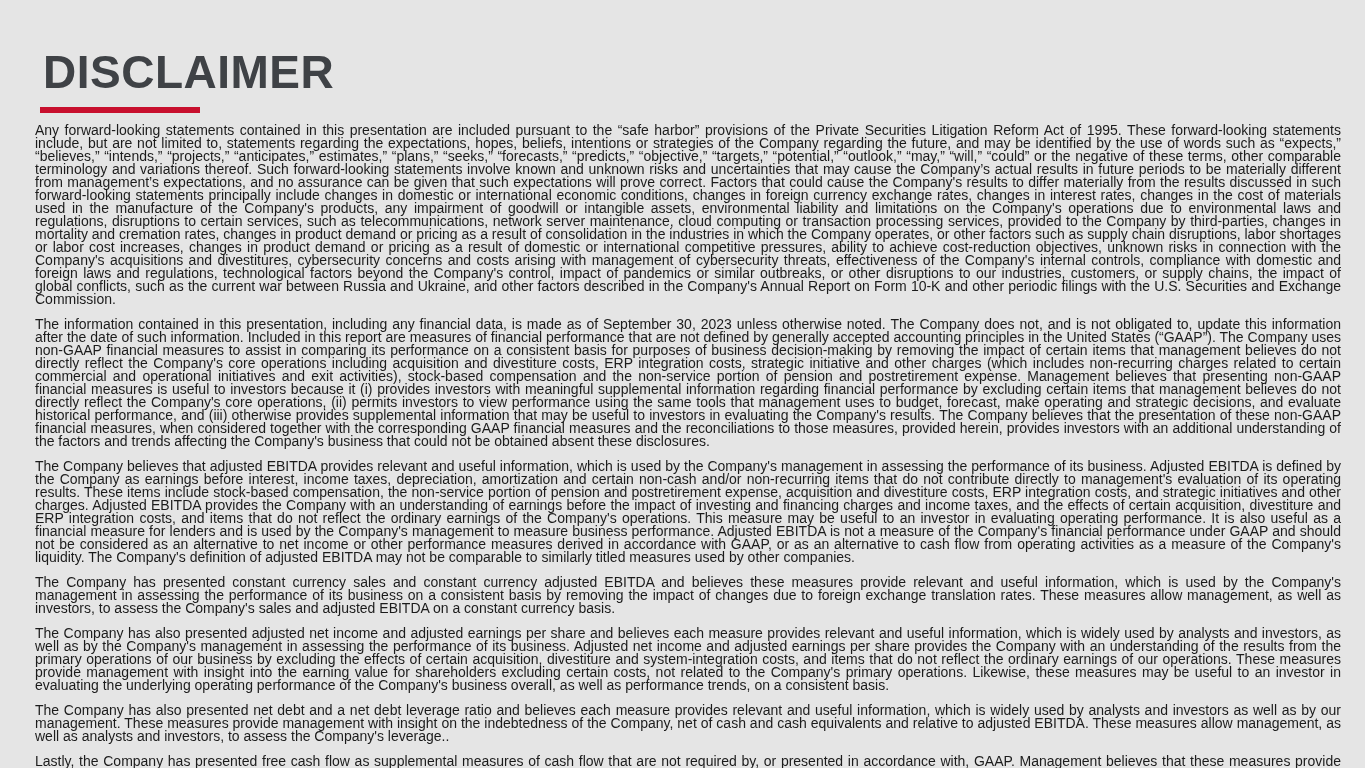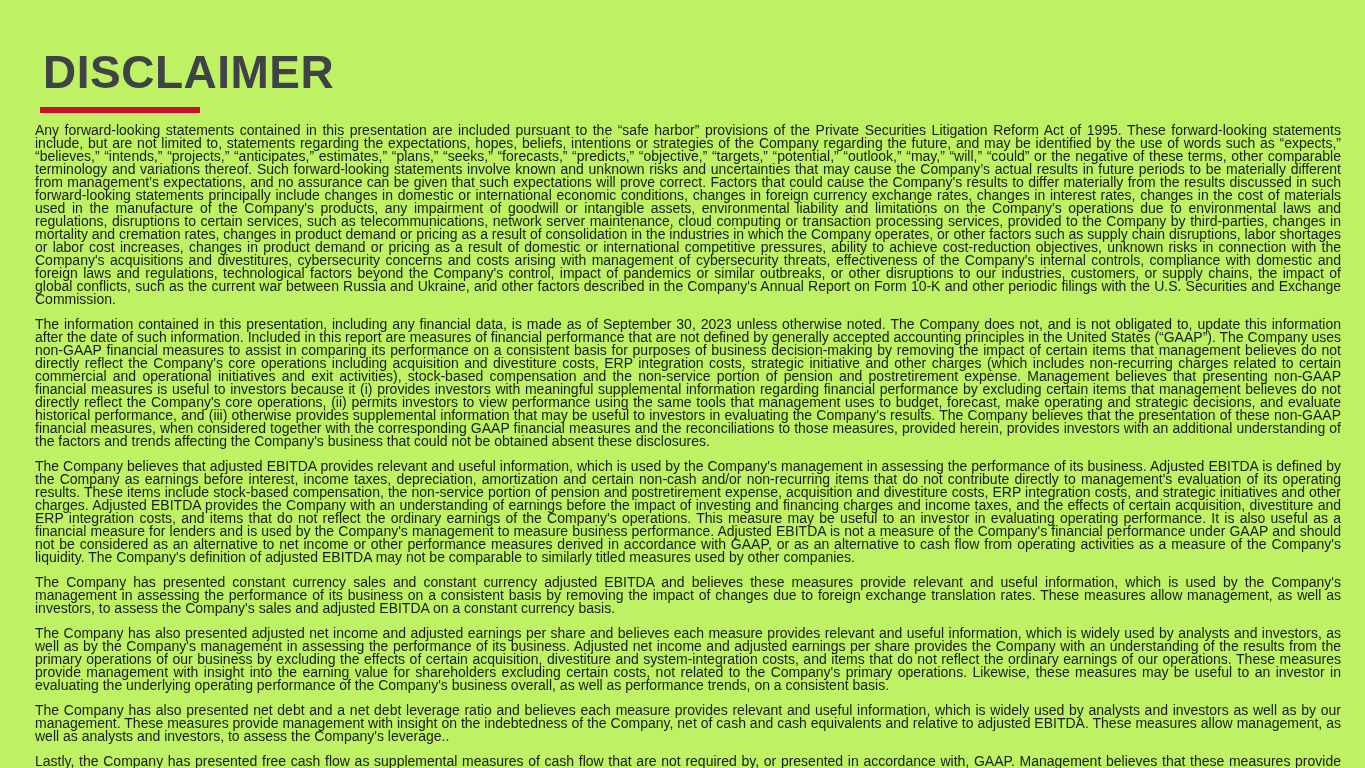--- a/index.html
+++ b/index.html
@@ -1,19 +1,19 @@
 <!DOCTYPE html>
 <html><head>
 <meta charset="utf-8">
 <style>
   * { margin: 0; padding: 0; box-sizing: border-box; }
   html, body { width: 1365px; height: 768px; background: #ffffff; }
   body { font-family: "Liberation Sans", sans-serif; position: relative; overflow: hidden; }
 
-  .slide { position: relative; width: 1365px; height: 768px; background: #bef264; }
+  .slide { position: relative; width: 1365px; height: 768px; background: #e5e5e5; }
 
   .slide-header { position: absolute; top: 48px; left: 43px; }
   .slide-title {
     font-size: 46px;
     font-weight: bold;
     color: #3f4246;
     letter-spacing: 0.5px;
     line-height: 1.05;
   }
   .accent-bar {

